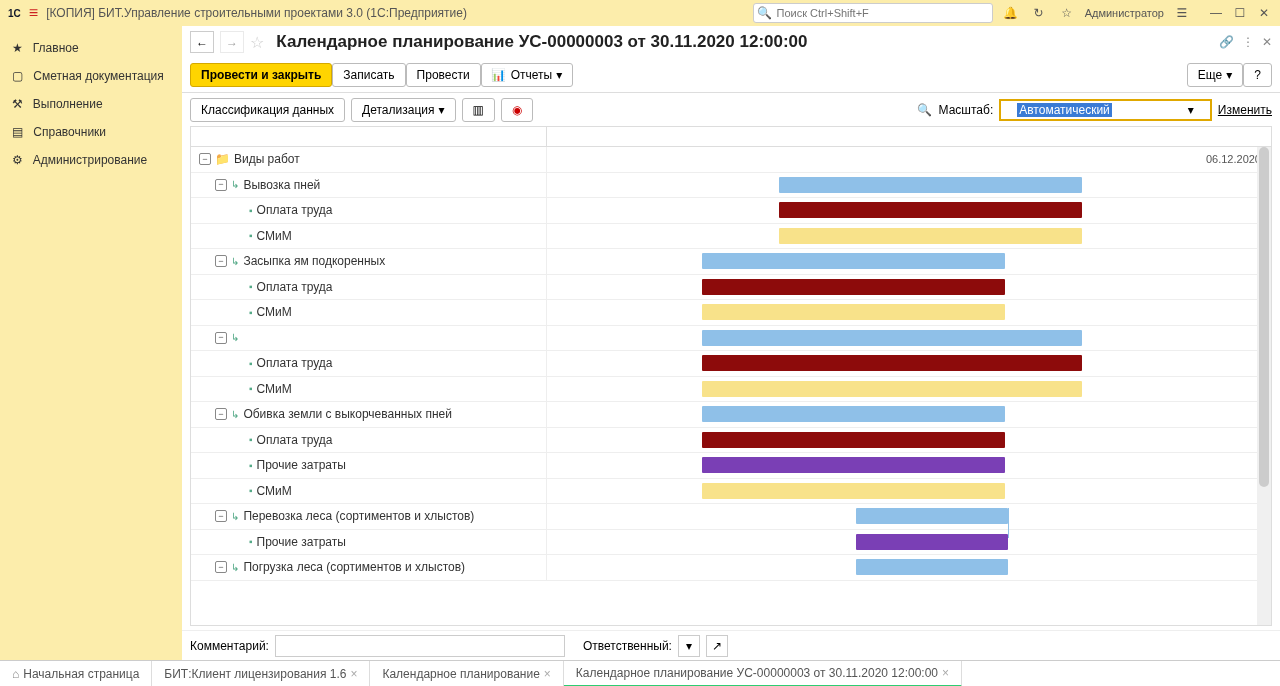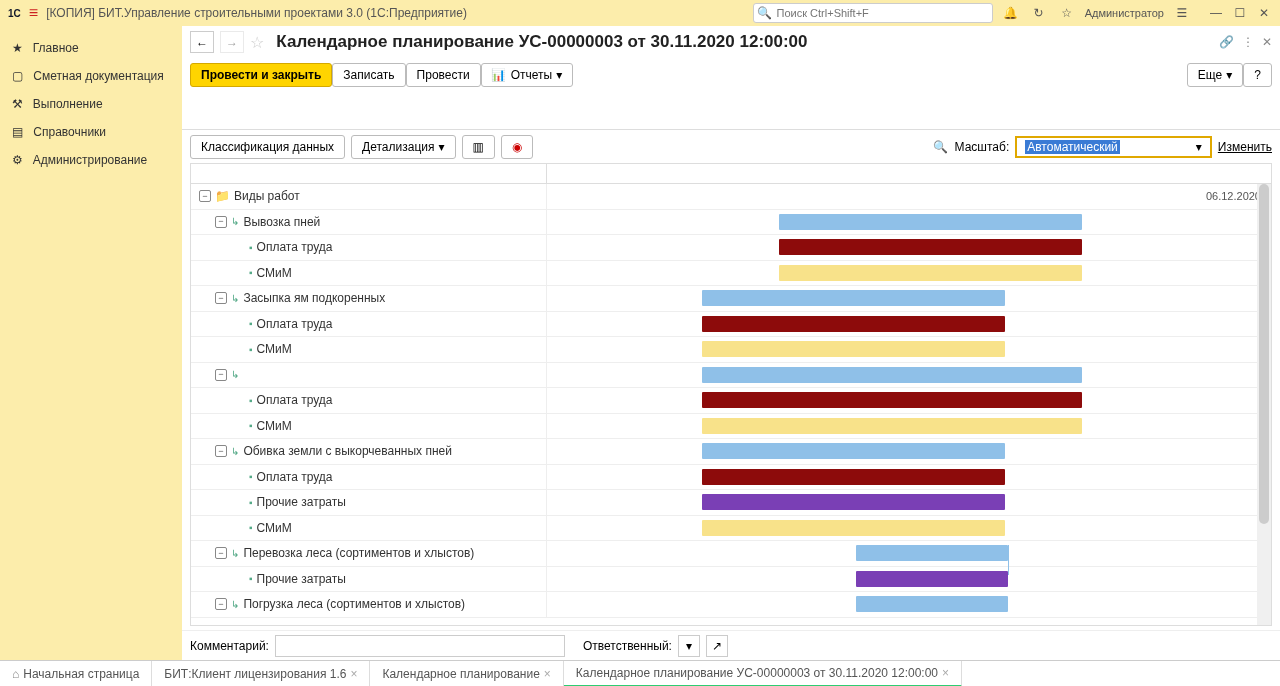--- a/index.html
+++ b/index.html
@@ -24,24 +24,24 @@
 .star { color:#ccc; font-size:16px; cursor:pointer; }
 .doc-title { font-size:17px; font-weight:bold; color:#222; margin-left:6px; }
 .doc-hdr-right { margin-left:auto; display:flex; gap:8px; align-items:center; color:#888; }
 .cmd-bar { display:flex; align-items:center; height:34px; padding:0 8px; }
 .btn { height:24px; padding:0 10px; border:1px solid #bbb; background:#fff; border-radius:3px; cursor:pointer; display:flex; align-items:center; gap:4px; font-size:12px; }
 .btn-primary { background:#ffd400; border-color:#d4a800; font-weight:bold; }
 .btn-more { margin-left:auto; }
 .tabs { display:flex; height:26px; padding:0 8px; gap:2px; }
 .tab { padding:4px 10px; border:1px solid #ccc; border-bottom:none; background:#f2f2f2; cursor:pointer; border-radius:3px 3px 0 0; font-size:12px; }
 .tab.active { background:#fff; }
-.toolbar2 { display:flex; align-items:center; height:34px; padding:0 8px; gap:6px; border-top:1px solid #ddd;margin-top:37px; }
+.toolbar2 { display:flex; align-items:center; height:34px; padding:0 8px; gap:6px; border-top:1px solid #ddd; }
 .tb-spacer { flex:1; }
 .zoom-lbl { font-size:12px; }
-.zoom-sel { height:22px; border:2px solid #e0a800; padding:0 8px; background:#fff; display:flex; align-items:center; gap:18px; }
+.zoom-sel { height:22px; border:2px solid #e0a800; padding:0 16px; background:#fff; display:flex; align-items:center; gap:18px; }
 .zoom-sel .val { background:#3a7bd5; color:#fff; padding:0 2px; }
 .link { color:#000000; text-decoration:underline; cursor:pointer; }
 .gantt-wrap { flex:1; border:1px solid #ddd; margin:0 8px; position:relative; overflow:hidden; }
 .gantt-hdr { height:20px; border-bottom:1px solid #ddd; display:flex; }
 .gantt-hdr .left { width:356px; border-right:1px solid #ddd; }
 .gantt-hdr .right { flex:1; position:relative; }
 .date-cell { position:absolute; right:10px; top:2px; font-size:11px; color:#555;margin-top:24px; }
 .gantt-body { position:absolute; top:20px; left:0; right:0; bottom:0; overflow-y:auto; }
 .grow { display:flex; height:25.5px; border-bottom:1px solid #eee; align-items:center; }
 .grow .tree { width:356px; height:100%; border-right:1px solid #eee; display:flex; align-items:center; padding-left:0; gap:4px; font-size:12px; color:#333; }

